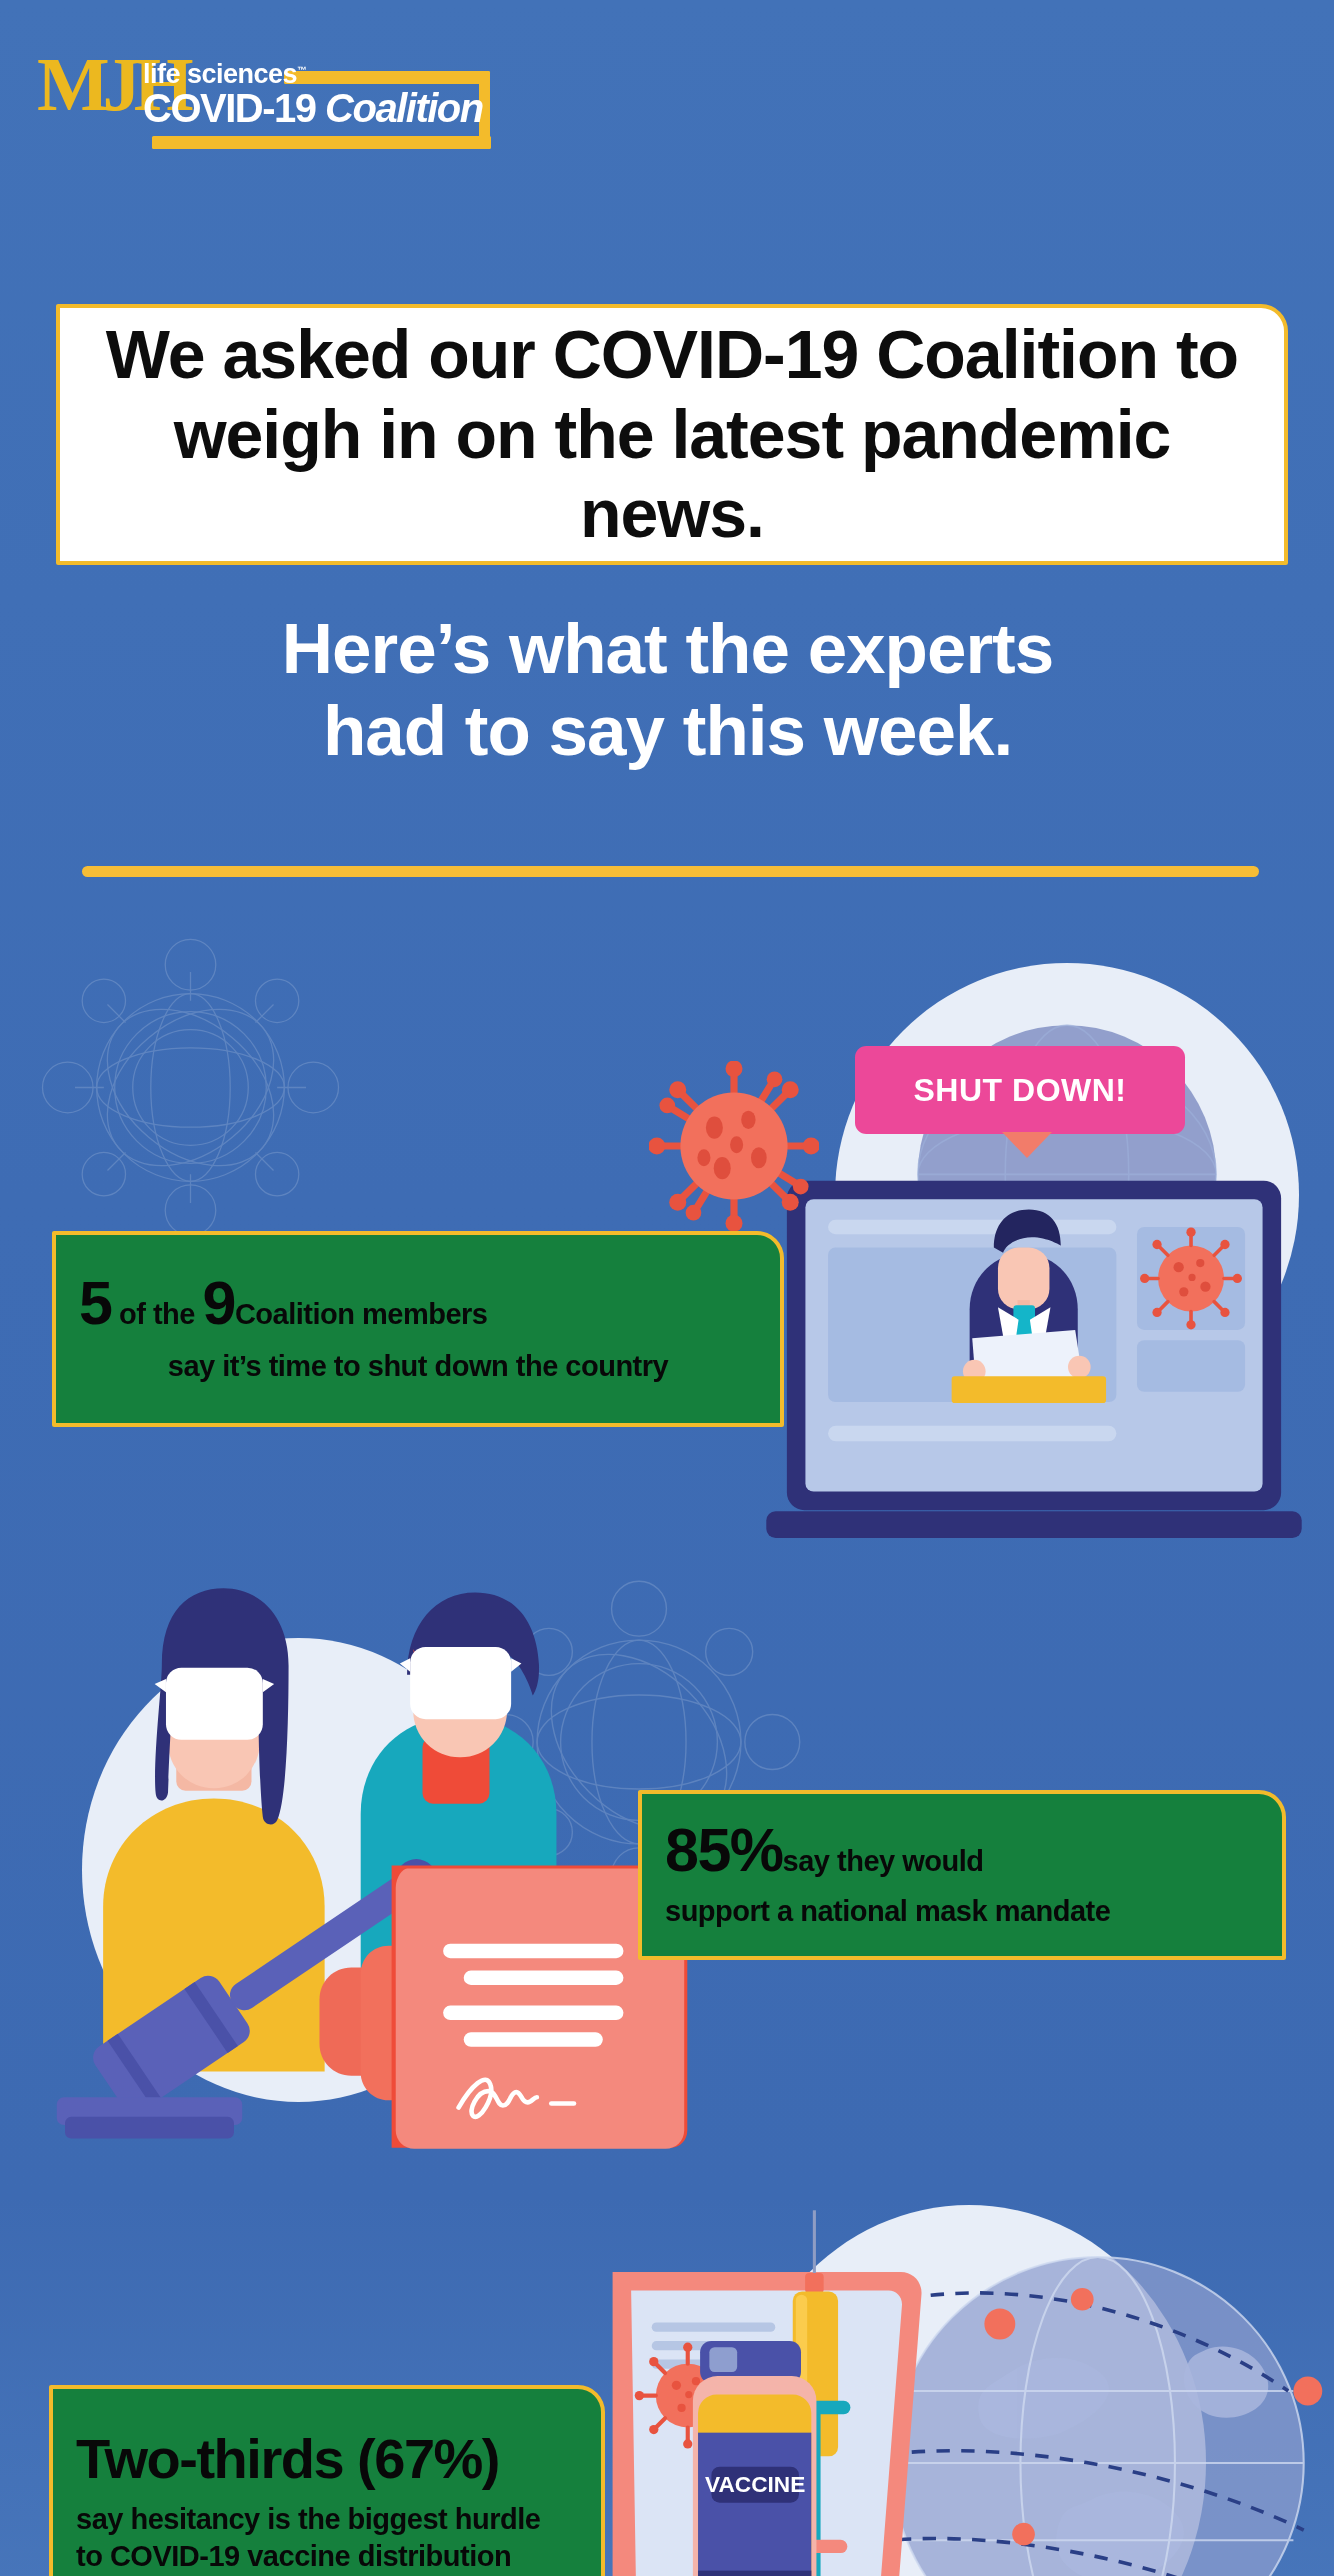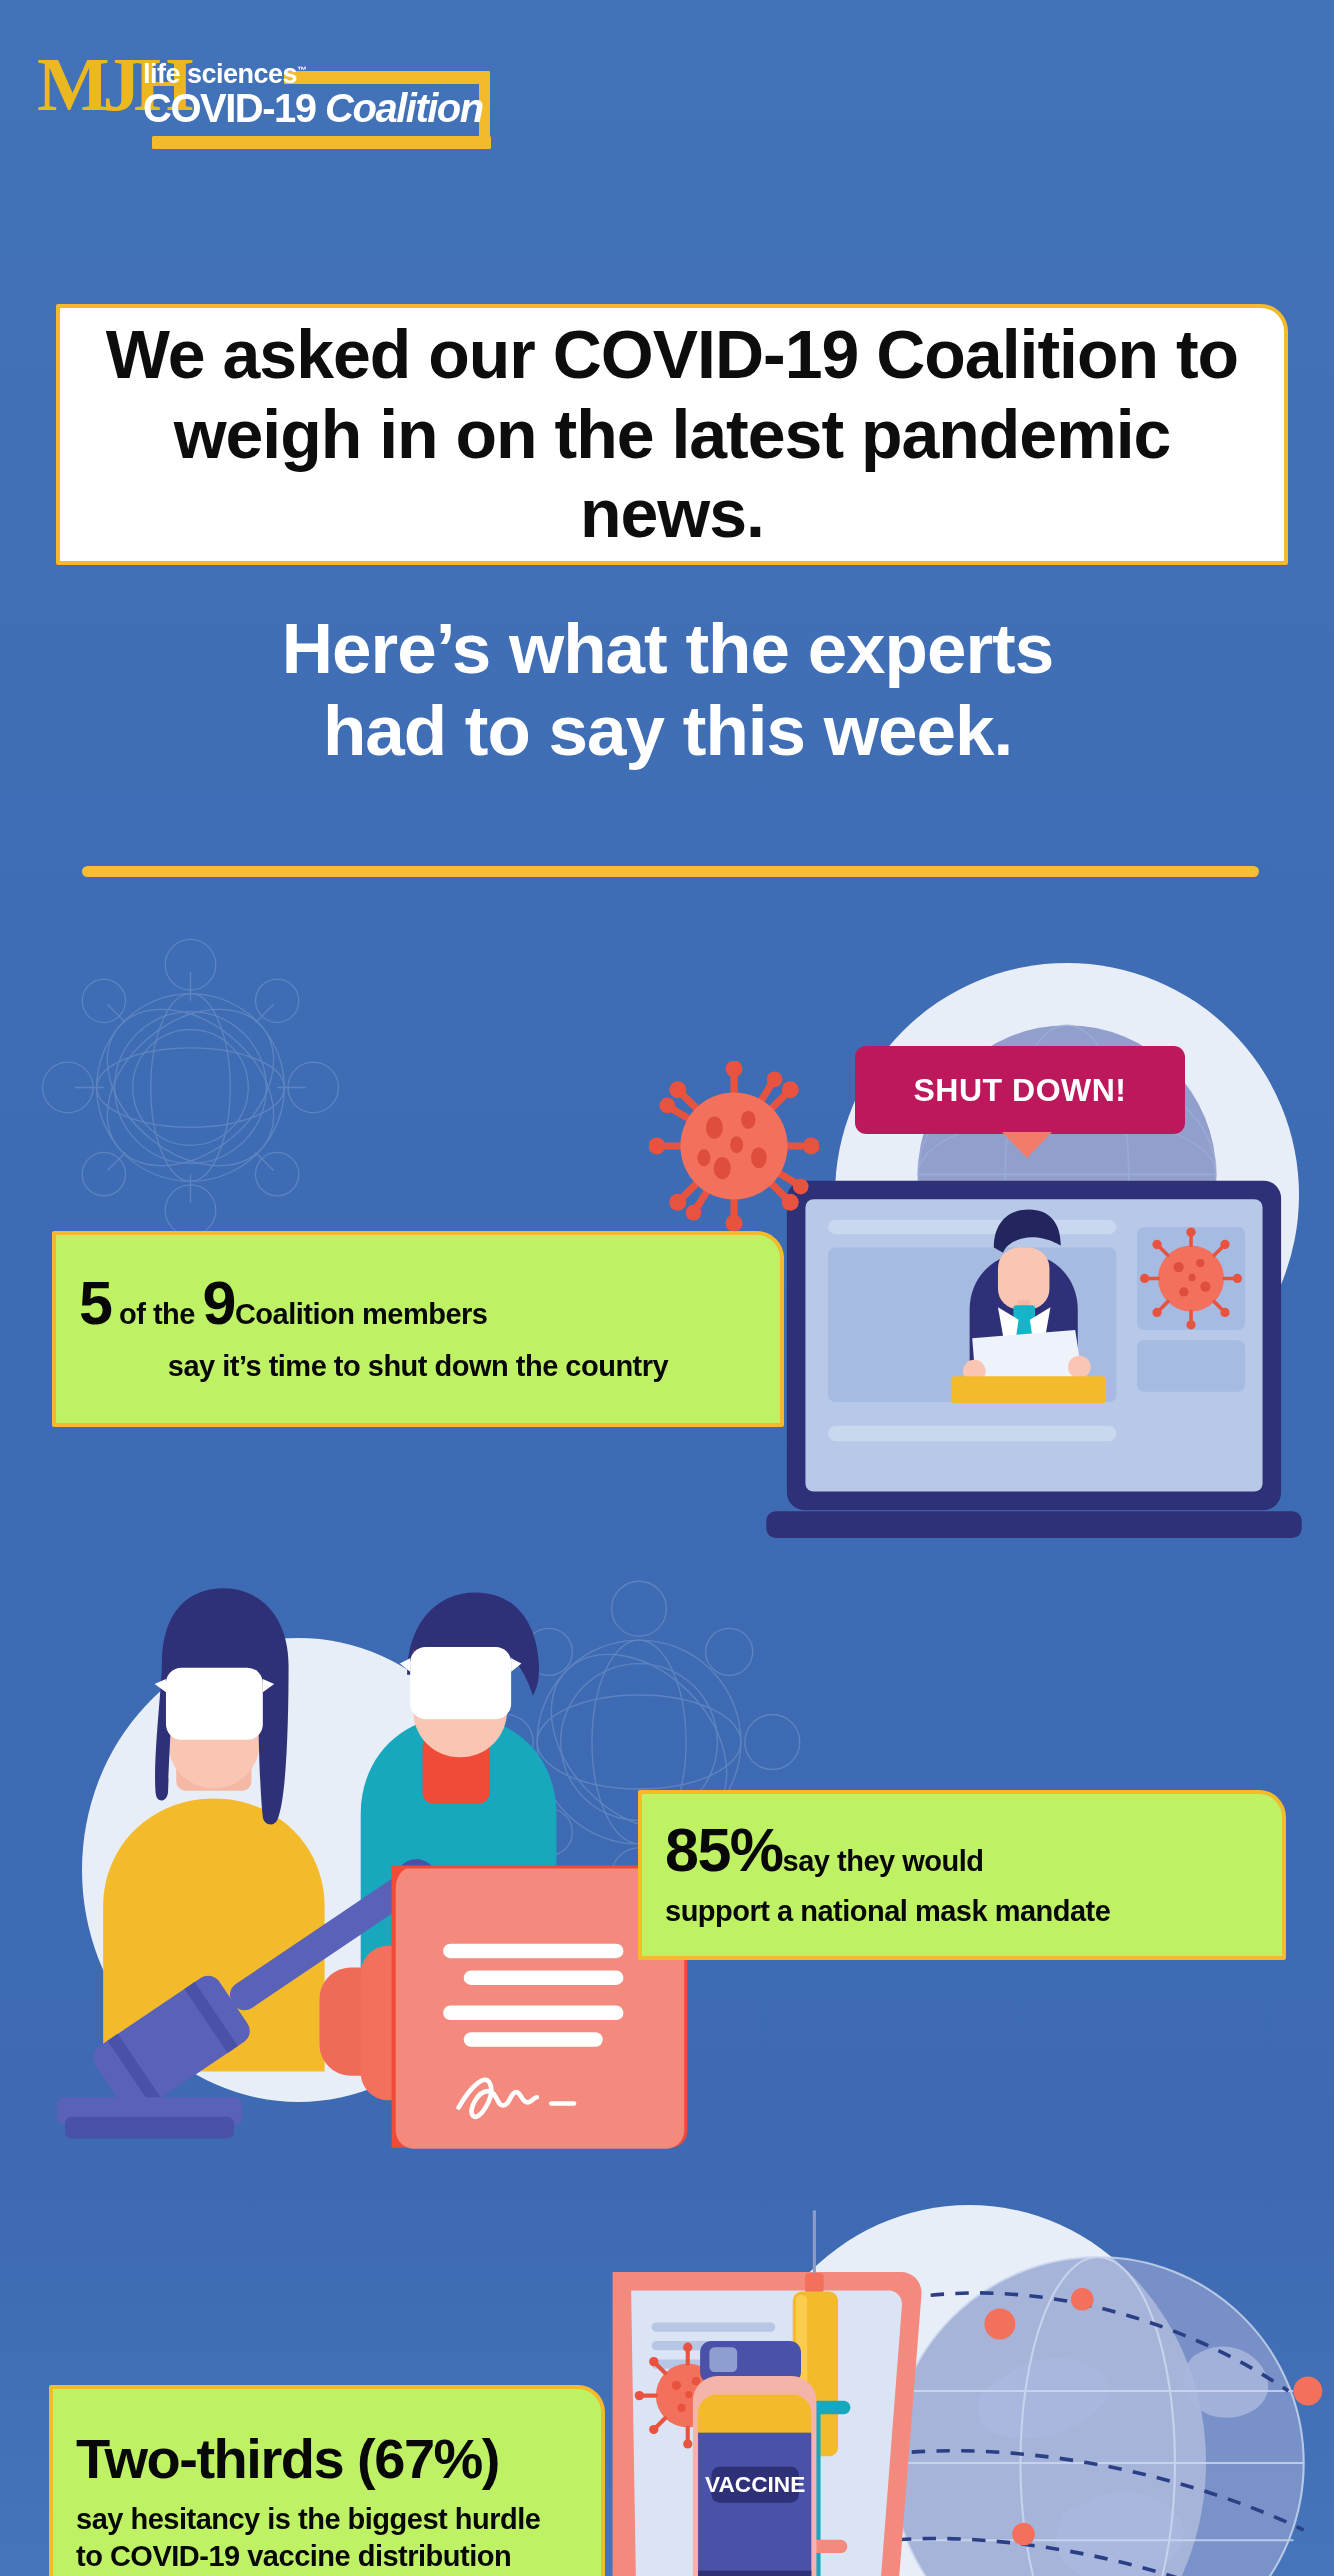--- a/index.html
+++ b/index.html
@@ -37,34 +37,34 @@
     display:flex; align-items:center; justify-content:center; padding:0 16px;
   }
   #hero-card .txt { font-size:68px; font-weight:700; color:#0d0d0d; line-height:1.17;
                     text-align:center; letter-spacing:-1px; }
   #hero-sub { position:absolute; left:0; right:0; top:608px; text-align:center;
               font-size:71px; font-weight:700; color:#fff; line-height:1.16; letter-spacing:-1px; }
   #gold-rule { position:absolute; left:82px; top:866px; width:1177px; height:11.3px;
                background:#f6bd37; border-radius:5.7px; }
 
   
-  .card { position:absolute; background:#bef264; border:4.6px solid #f3bb2b;
+  .card { position:absolute; background:#15803d; border:4.6px solid #f3bb2b;
           border-radius:2.1px 27px 2.1px 2.1px; z-index:40;
           display:flex; flex-direction:column; justify-content:center; }
   .card .big  { font-size:61px; font-weight:700; color:#080808; letter-spacing:-1.5px; line-height:1; }
   .card .mid  { font-size:29px;  font-weight:700; color:#080808; letter-spacing:-0.5px; line-height:1.28; }
   .card .line { display:block; }
   .stack { padding:0 23px; }
 
   
   .disc { position:absolute; background:#e8eef8; border-radius:50%; }
   .virus { position:absolute; }
   .scene { position:absolute; }
 
-  .bubble { position:absolute; background:#be185d; border-radius:11.3px;
+  .bubble { position:absolute; background:#ec4899; border-radius:11.3px;
             display:flex; align-items:center; justify-content:center; }
   .bubble span { color:#fff; font-size:32px; font-weight:700; letter-spacing:0.5px; }
   .bubble:after { content:""; position:absolute; bottom:-24px; left:52%;
                   transform:translateX(-50%); width:0; height:0;
                   border-left:25px solid transparent; border-right:25px solid transparent;
                   border-top:26px solid #f27c6a; }
 </style>
 </head>
 <body>
 

